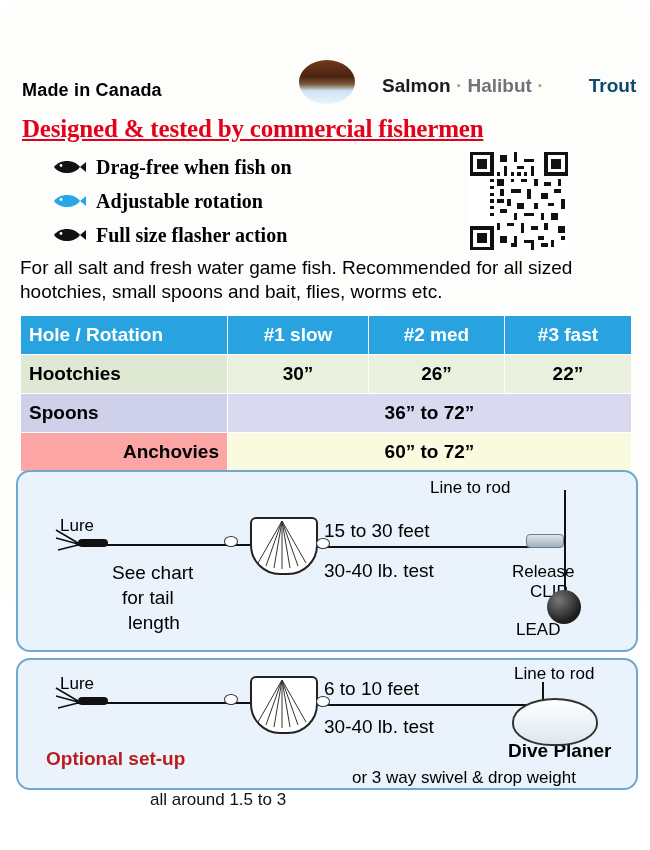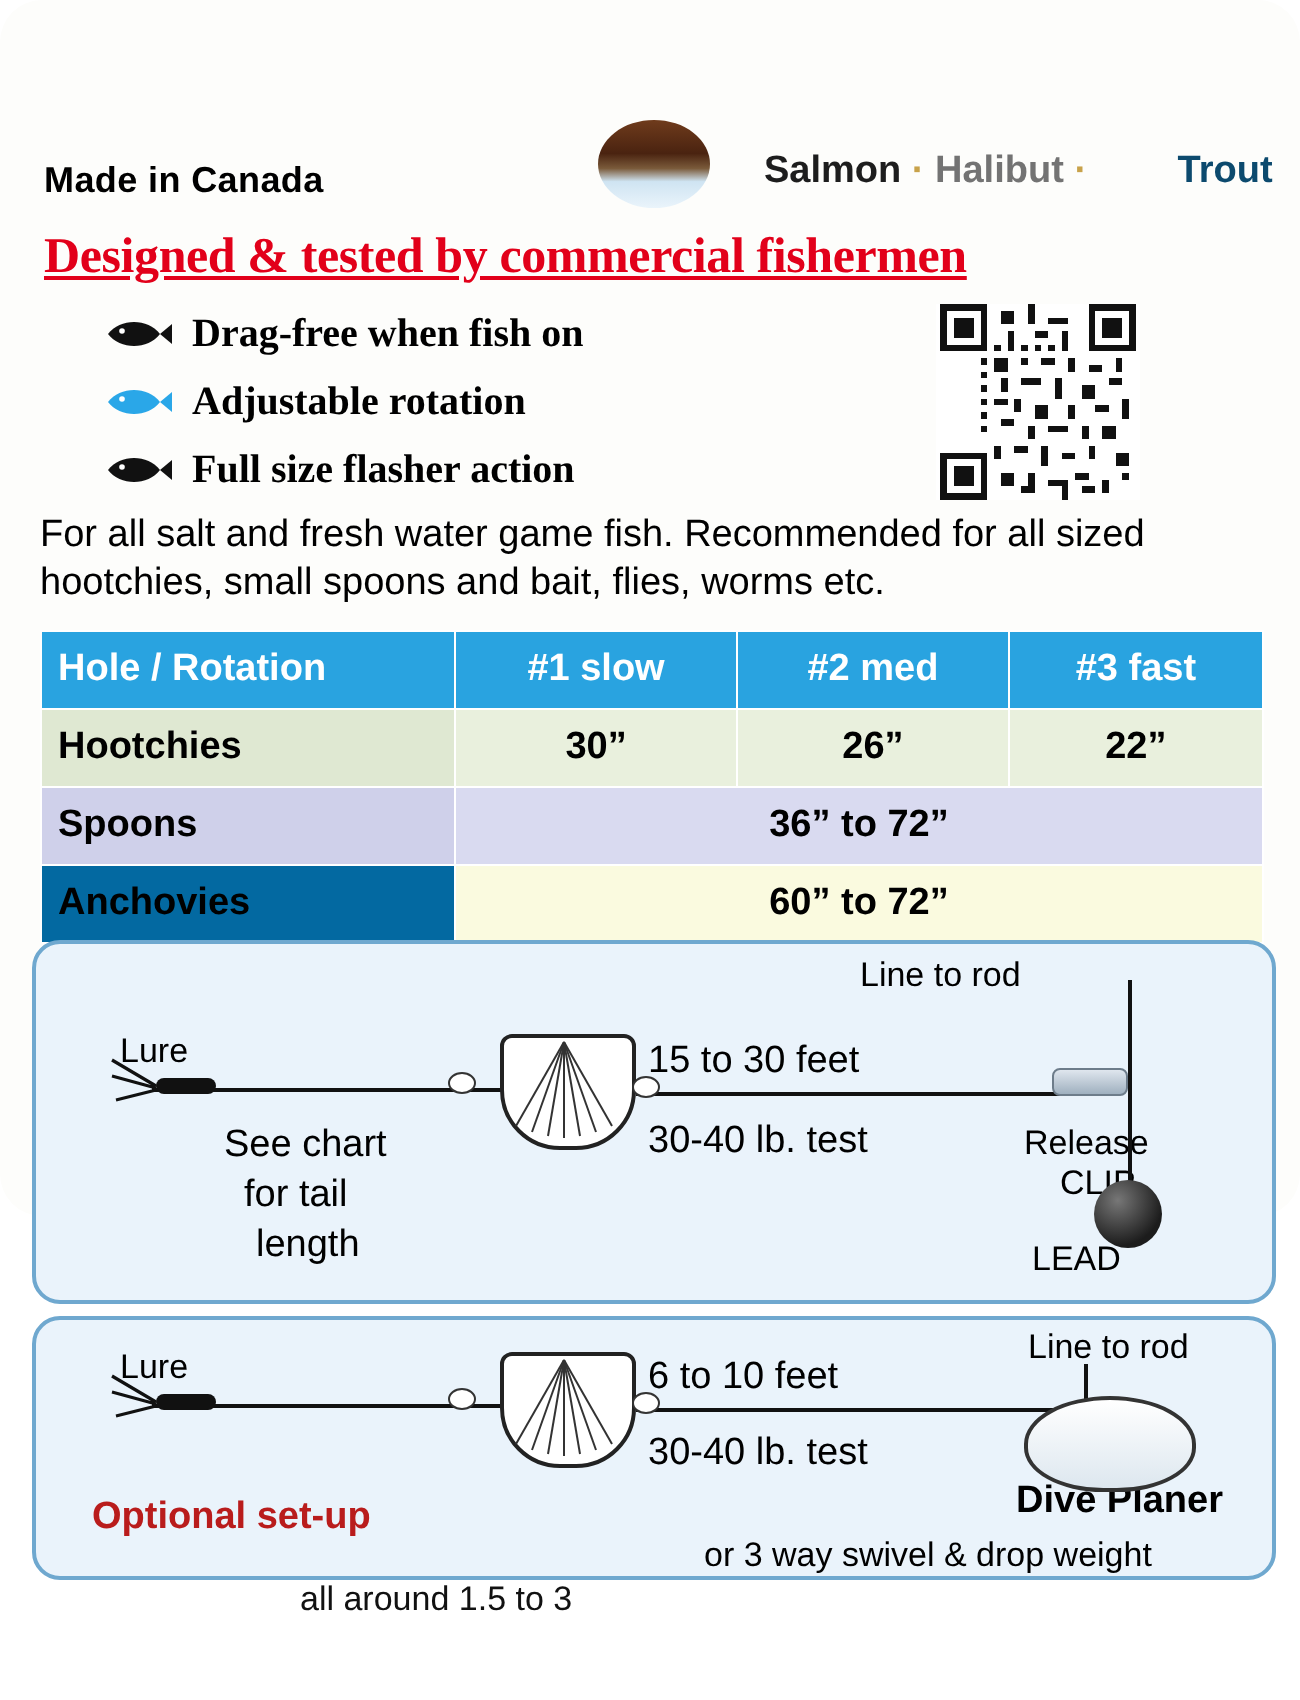--- a/index.html
+++ b/index.html
@@ -77,21 +77,21 @@
   }
   .tbl thead th{
     background:#29a3e0;color:#fff;font-weight:bold;text-align:left;
   }
   .tbl thead th.c{text-align:center;}
   .tbl .rowlabel{font-weight:bold;text-align:left;}
   .r-hoo .rowlabel{background:#dfe8d2;}
   .r-hoo td.v{background:#e9f0dd;text-align:center;font-weight:bold;}
   .r-spo .rowlabel{background:#cfd0ea;}
   .r-spo td.v{background:#d9daf0;text-align:center;font-weight:bold;}
-  .r-anc .rowlabel{background:#0369a1;}
+  .r-anc .rowlabel{background:#fca5a5;text-align:right;}
   .r-anc td.v{background:#fafadf;text-align:center;font-weight:bold;}
 
   
   .panel{
     position:absolute;left:16px;width:618px;
     background:#eaf3fb;
     border:2px solid #6fa8cf;
     border-radius:14px;
   }
   #panel1{top:470px;height:178px;}

